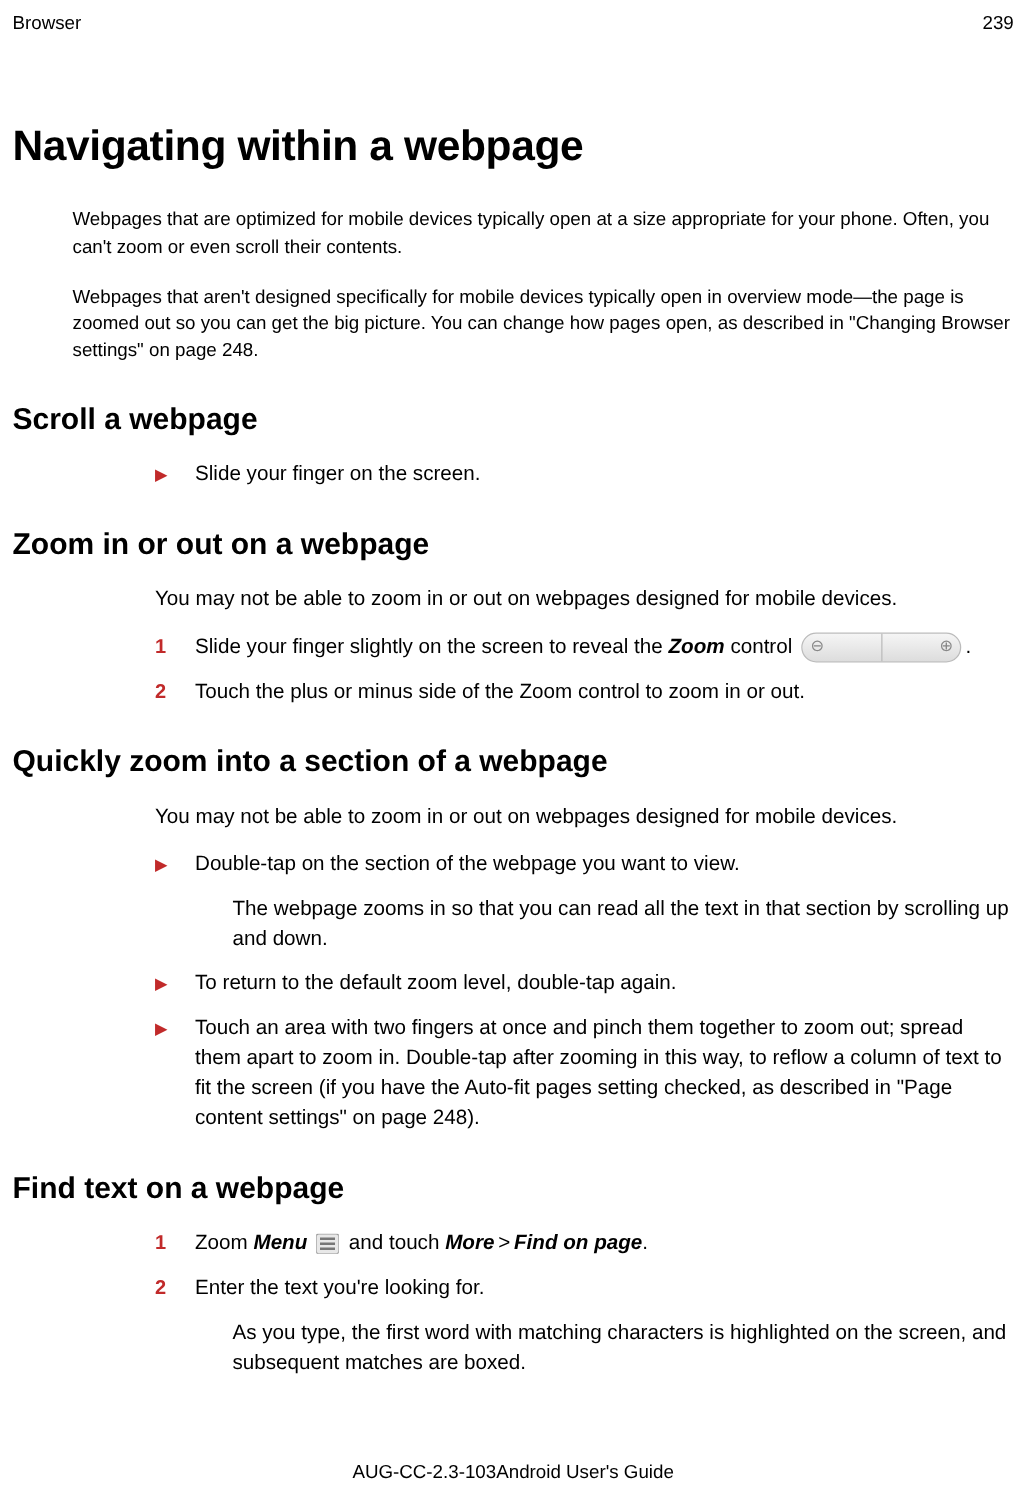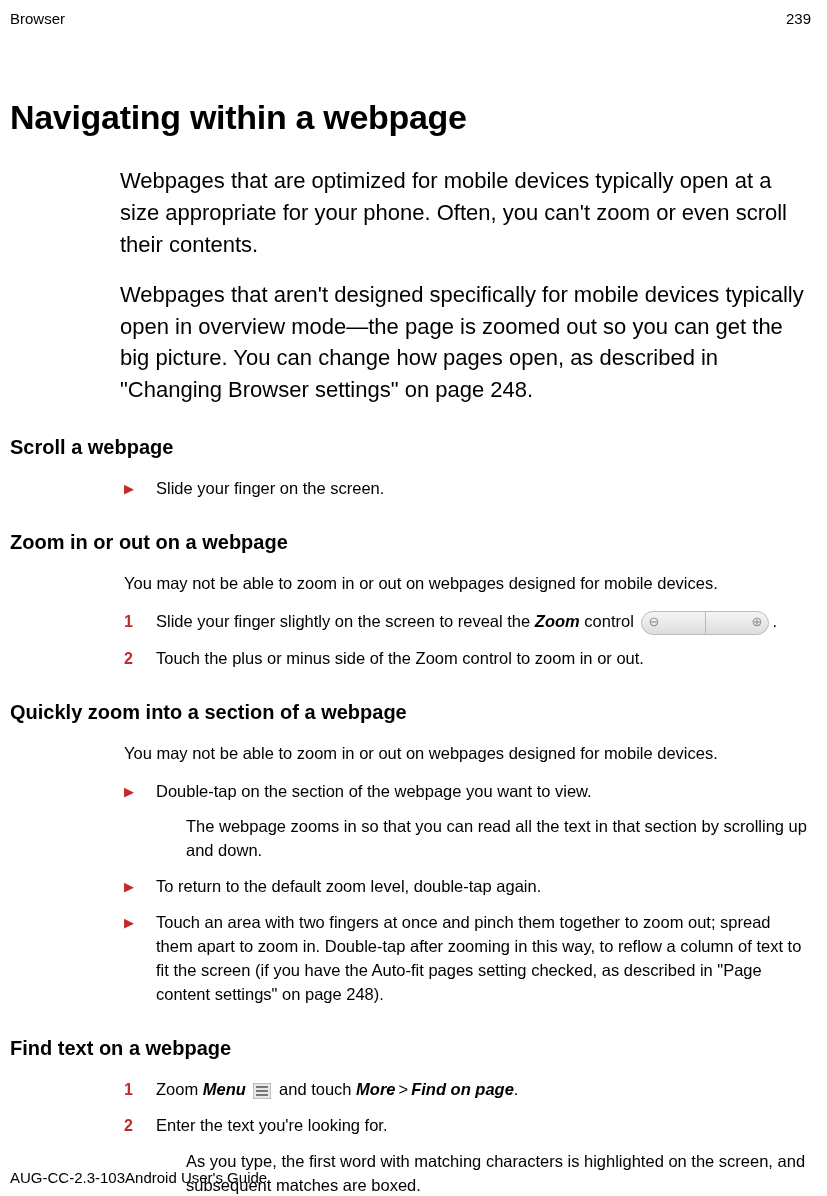--- a/index.html
+++ b/index.html
@@ -18,27 +18,27 @@
     font-size: 15px;
     margin-bottom: 71px;
   }
   h1 {
     font-size: 34px;
     font-weight: bold;
     margin-bottom: 28px;
     letter-spacing: -0.3px;
   }
   .intro {
-    margin-left: 110px;
-    font-size: 22px;
+    margin-left: 48px;
+    font-size: 15px;
     line-height: 1.45;
     margin-bottom: 18px;
   }
   h2 {
-    font-size: 20px;
+    font-size: 24px;
     font-weight: bold;
     margin-top: 30px;
     margin-bottom: 18px;
   }
   .content-block {
     margin-left: 114px;
     font-size: 16.5px;
     line-height: 1.45;
   }
   .bullet-row {
@@ -98,21 +98,21 @@
     vertical-align: middle;
     margin: 0 3px;
   }
   .menu-icon svg { display: block; }
   .footer-row {
     position: absolute;
     bottom: 10px;
     left: 10px;
     right: 16px;
     display: flex;
-    justify-content: flex-start;
+    justify-content: center;
     font-size: 15px;
   }
   .mb14 { margin-bottom: 14px; }
   .sep { margin: 0 3px; }
 </style>
 </head>
 <body>
 
 <div class="header-row">
   <span>Browser</span>

